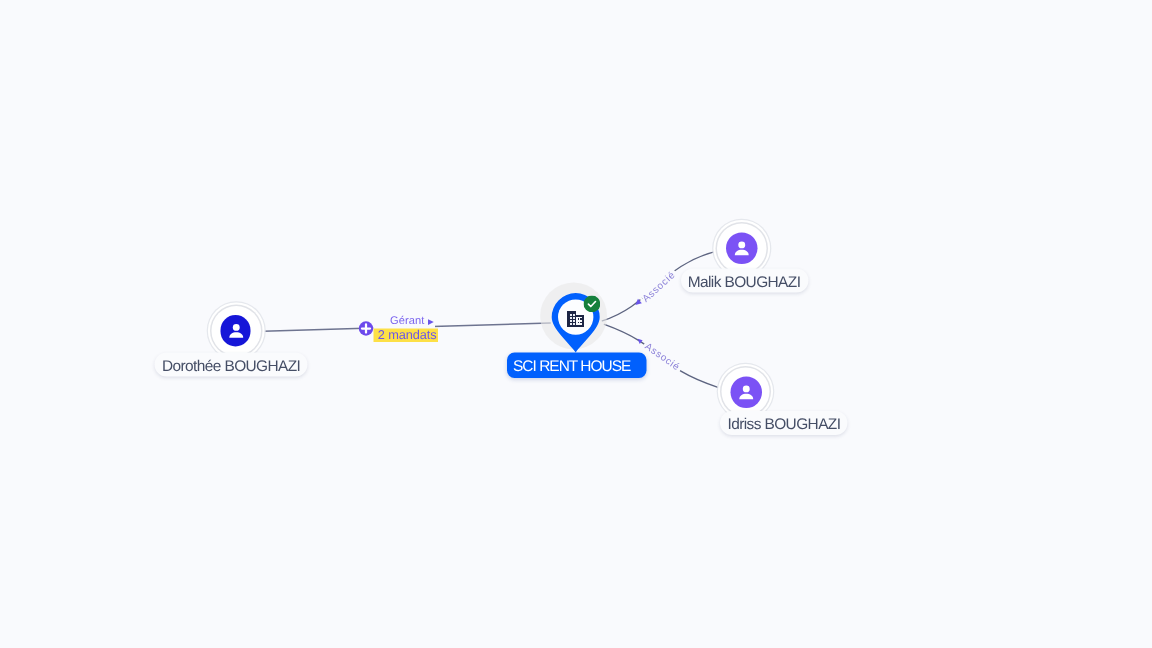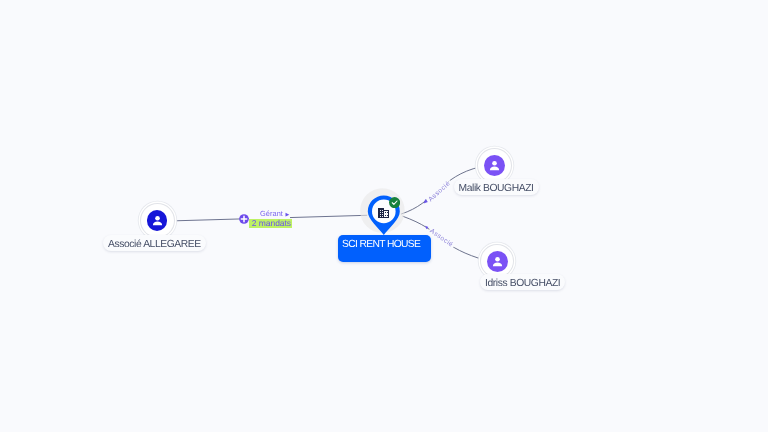--- a/index.html
+++ b/index.html
@@ -16,34 +16,34 @@
      display:flex;align-items:center;justify-content:center;}
   .picon{border-radius:50%;display:flex;align-items:center;justify-content:center;}
 
   .plabel{position:absolute;z-index:5;background:#fafbfd;border-radius:9px;
      box-shadow:0 1px 2.5px rgba(40,50,90,.13);
      color:#454e66;font-size:10.3px;letter-spacing:-0.4px;white-space:nowrap;
      line-height:11px;padding:4px 5px 1px 5px;text-align:left;}
 
   .complabel{position:absolute;z-index:5;background:#0160fd;border-radius:5px;
      color:#ffffff;font-size:10.3px;white-space:nowrap;line-height:11px;
-     padding:4px 11px 12px 4px;box-shadow:0 1px 3px rgba(30,60,140,.22);
+     padding:4px 11px 2px 4px;box-shadow:0 1px 3px rgba(30,60,140,.22);
      letter-spacing:-0.65px;}
 
   .pin{position:absolute;z-index:4;}
   .pin svg{display:block;}
   .elbl{position:absolute;z-index:2;color:#8b80d8;white-space:nowrap;transform-origin:0 50%;
      line-height:8px;}
   .elbl .aw{letter-spacing:0.55px;background:#f9fafd;
      box-shadow:0 0 0 1.4px #f9fafd;}
   .midlabel{position:absolute;left:0;top:0;color:#7a63ee;white-space:nowrap;z-index:3;}
   .midlabel .l1{position:absolute;font-size:7.4px;line-height:8px;letter-spacing:0.05px;
      background:#f9fafd;padding:0 1px;}
   .midlabel .l2{position:absolute;font-size:8.5px;line-height:9px;letter-spacing:-0.05px;
-     background:#bef264;padding:0 1px 0 3px;color:#6a55ea;}
+     background:#fde047;padding:0 1px 0 3px;color:#6a55ea;}
   .midlabel .tri{font-size:5px;margin-left:2.5px;vertical-align:0.5px;color:#6a55ea;}
 </style>
 </head>
 <body>
 
 <div id="stage">
 
   <svg class="edges" viewBox="0 0 768 432">
     <g stroke-linecap="round" fill="none">
       <path d="M 175.5 220.8 L 248.5 218.7 M 288.5 217.6 L 366.8 215.3" stroke="#6e7490" stroke-width="1"></path>
@@ -54,21 +54,21 @@
 
   <div class="node">
     <div class="pcircle" style="left:140.5px;top:204px;width:33px;height:33px;">
       <div class="picon" style="width:20.5px;height:20.5px;background:#1616d8;">
         <svg width="15" height="15" viewBox="0 0 24 24" fill="#fff">
             <circle cx="12" cy="8.4" r="3.7"></circle>
             <path d="M4.6 19.4c0-3.7 3.3-5.8 7.4-5.8s7.4 2.1 7.4 5.8z"></path>
           </svg>
       </div>
     </div>
-    <div class="plabel" style="left:103px;top:235px;">Associé ALLEGAREE</div>
+    <div class="plabel" style="left:103px;top:235px;">Dorothée BOUGHAZI</div>
   </div>
 
   <div class="node">
     <div class="pin" style="left:359px;top:186.5px;">
       <svg width="50" height="52" viewBox="0 0 50 52">
         <circle cx="23.4" cy="23.6" r="22.3" fill="#e8e8e8" opacity="0.62"></circle>
         <path d="M24.8 8.4 A16 16 0 0 1 40.8 24.4 C40.8 32.2 30 40.8 24.8 48 C19.6 40.8 8.8 32.2 8.8 24.4 A16 16 0 0 1 24.8 8.4 Z" fill="#0160fd"></path>
         <circle cx="24.8" cy="24.4" r="11.8" fill="#fcfdff"></circle>
       </svg>
     </div>

